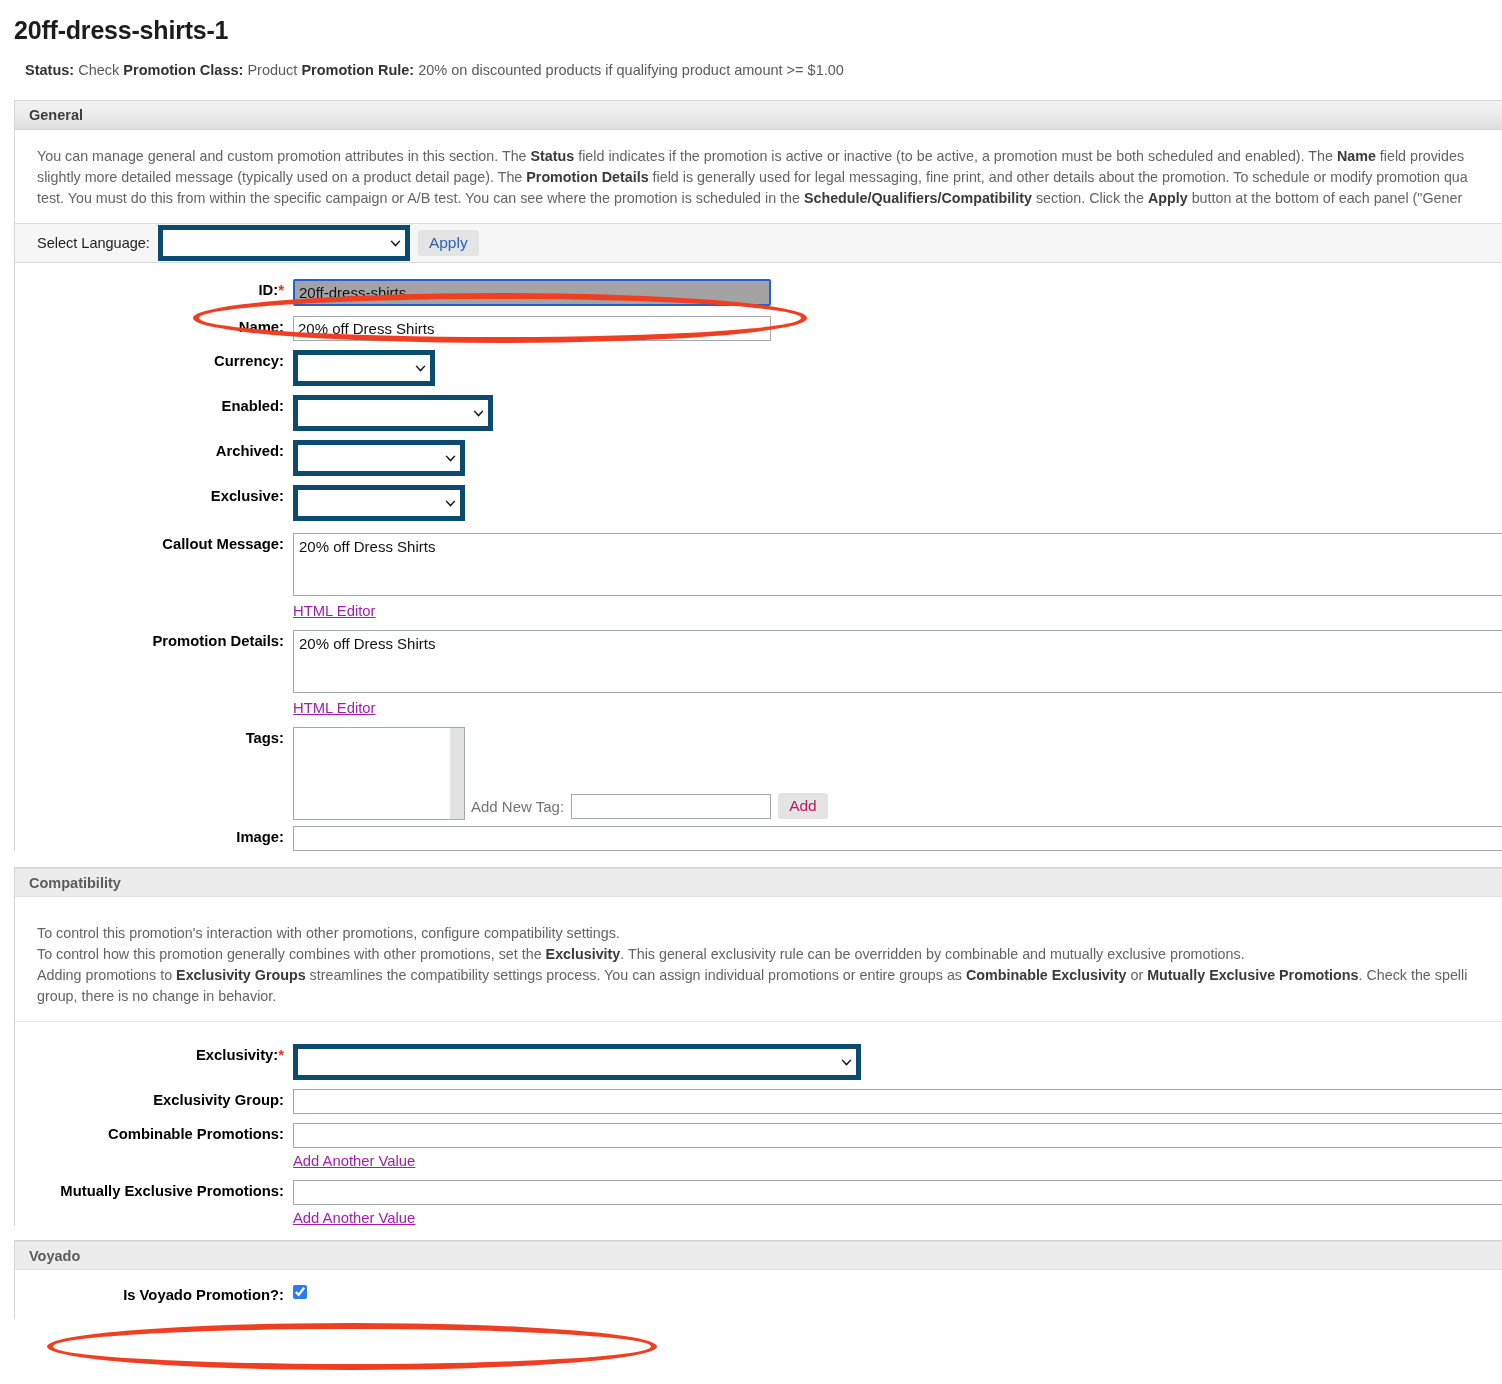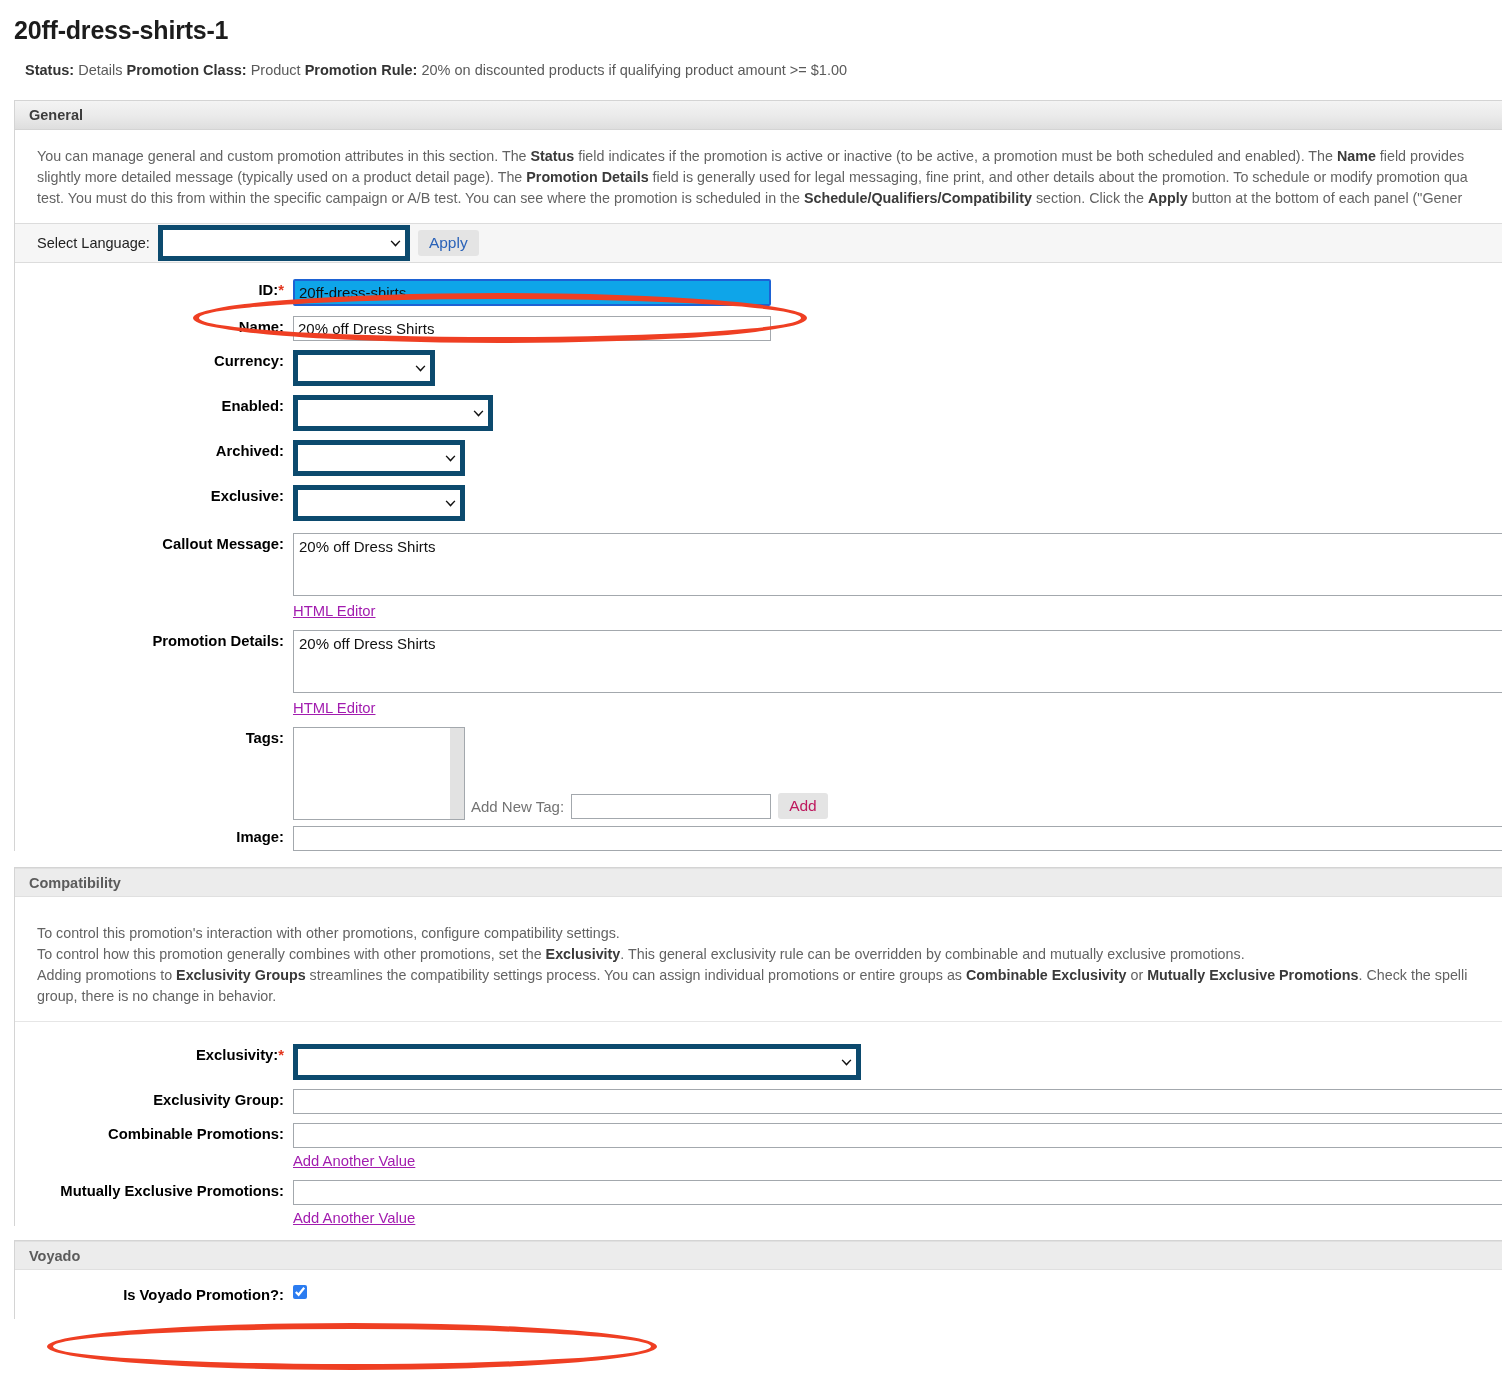--- a/index.html
+++ b/index.html
@@ -118,21 +118,21 @@
     border: 1px solid #a3a8ad;
     background: #fff;
     font-family: "Liberation Sans", sans-serif;
     font-size: 15px;
     padding: 2px 4px;
     color: #111;
     outline: none;
   }
   input.focused {
     border: 2px solid #1d62d4;
-    background: #0ea5e9;
+    background: #a3a3a3;
     border-radius: 2px;
     height: 27px;
   }
   select {
     height: 26px;
     border: 5px solid #0c4a6e;
     background: #fff;
     font-family: "Liberation Sans", sans-serif;
     font-size: 15px;
     color: #a16207;
@@ -216,21 +216,21 @@
     z-index: 40;
   }
 </style>
 </head>
 <body>
 
 <h1 class="page-title">20ff-dress-shirts-1</h1>
 
 <div class="status-line">
   <b>Status:</b>
-  <span>Details</span>
+  <span>Check</span>
   <b>Promotion Class:</b>
   <span>Product</span>
   <b>Promotion Rule:</b>
   <span>20% on discounted products if qualifying product amount &gt;= $1.00</span>
 </div>
 
 <div class="panel">
   <div class="panel-head">General</div>
 
   <div class="panel-desc">

